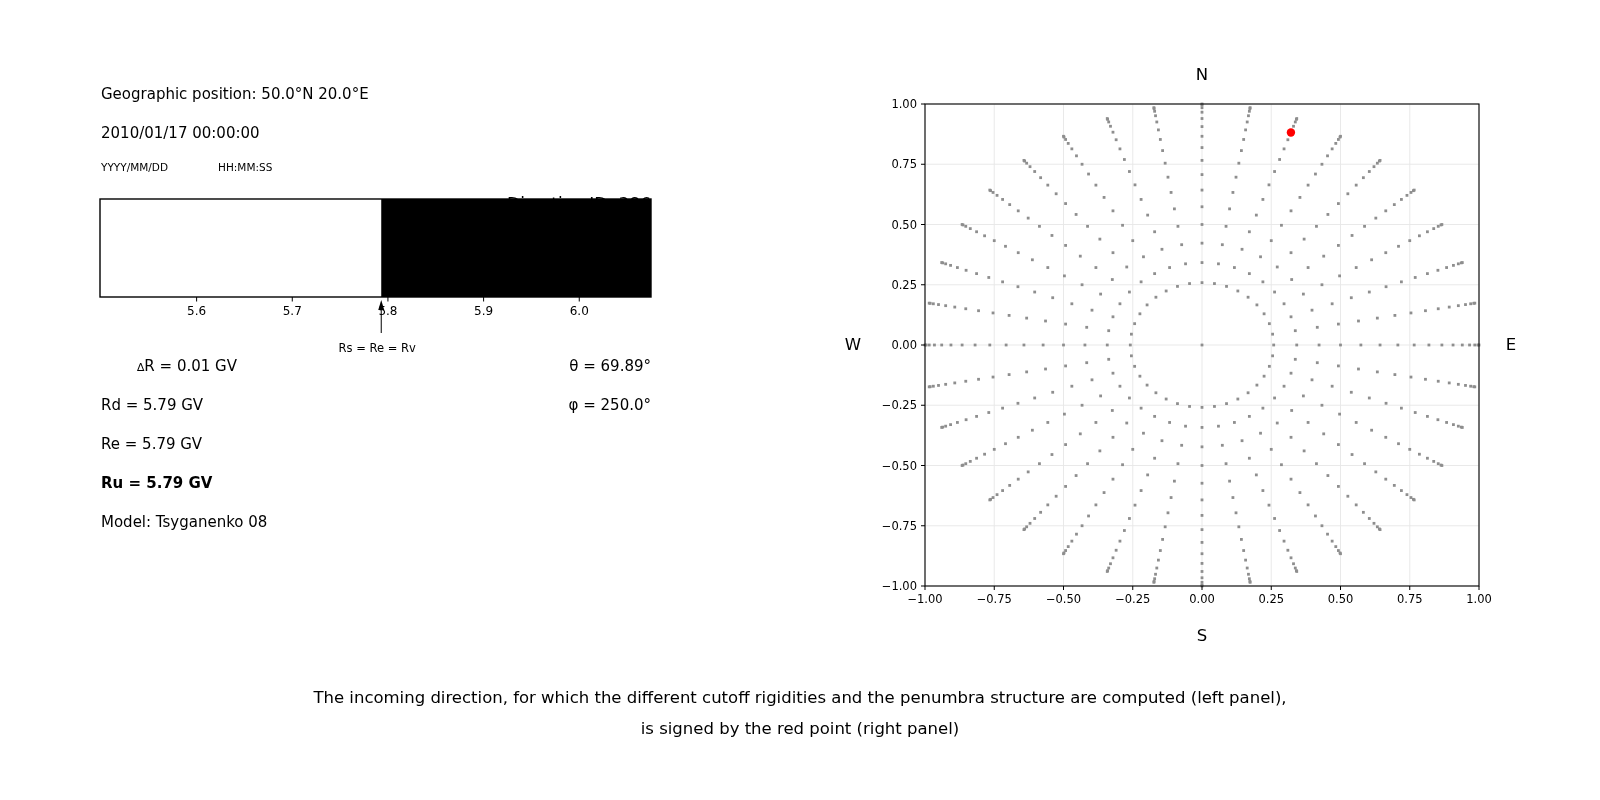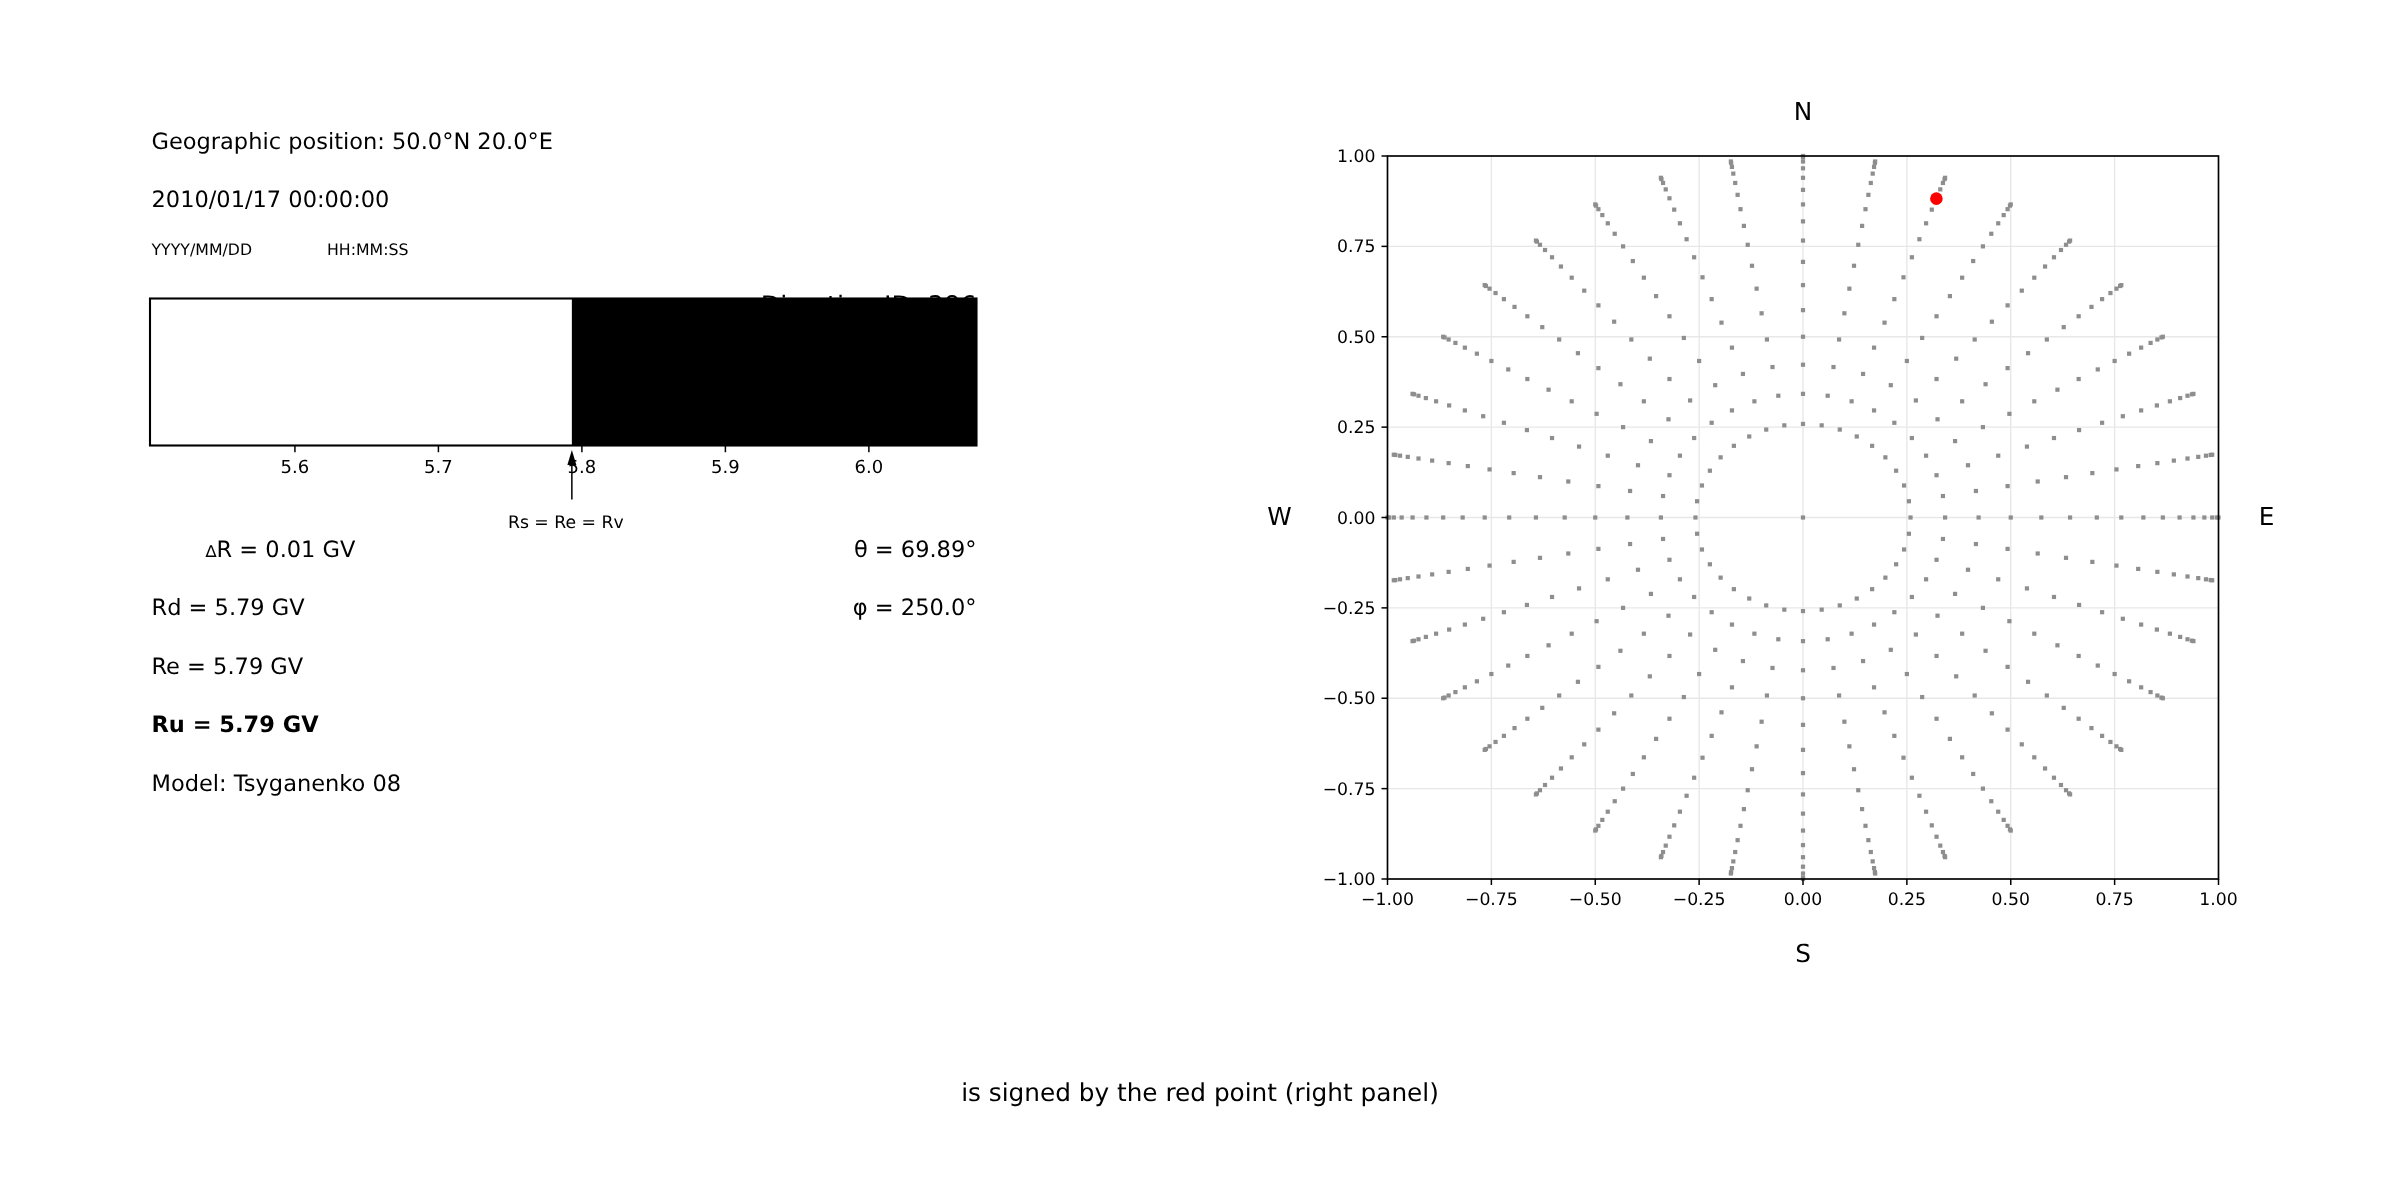--- a/index.html
+++ b/index.html
@@ -704,15 +704,16 @@
         <text x="659" y="553" text-anchor="middle" font-size="11.5px">1.00</text>
         <line x1="105" y1="54" x2="101" y2="54" stroke="#000" stroke-width="1"></line>
         <text x="97" y="58" text-anchor="end" font-size="11.5px">1.00</text>
       </g>
       <text x="382" y="30" text-anchor="middle" font-size="16.5px">N</text>
       <text x="382" y="591" text-anchor="middle" font-size="16.5px">S</text>
       <text x="691" y="300" text-anchor="middle" font-size="16.5px">E</text>
       <text x="33" y="300" text-anchor="middle" font-size="16.5px">W</text>
     </svg>
 
+  <div class="abs t16 center" style="left:0;top:688px;">The incoming direction, for which the different cutoff rigidities and the penumbra structure are computed (left panel),</div>
   <div class="abs t16 center" style="left:0;top:719px;">is signed by the red point (right panel)</div>
 
 </div>
 
 </body></html>

